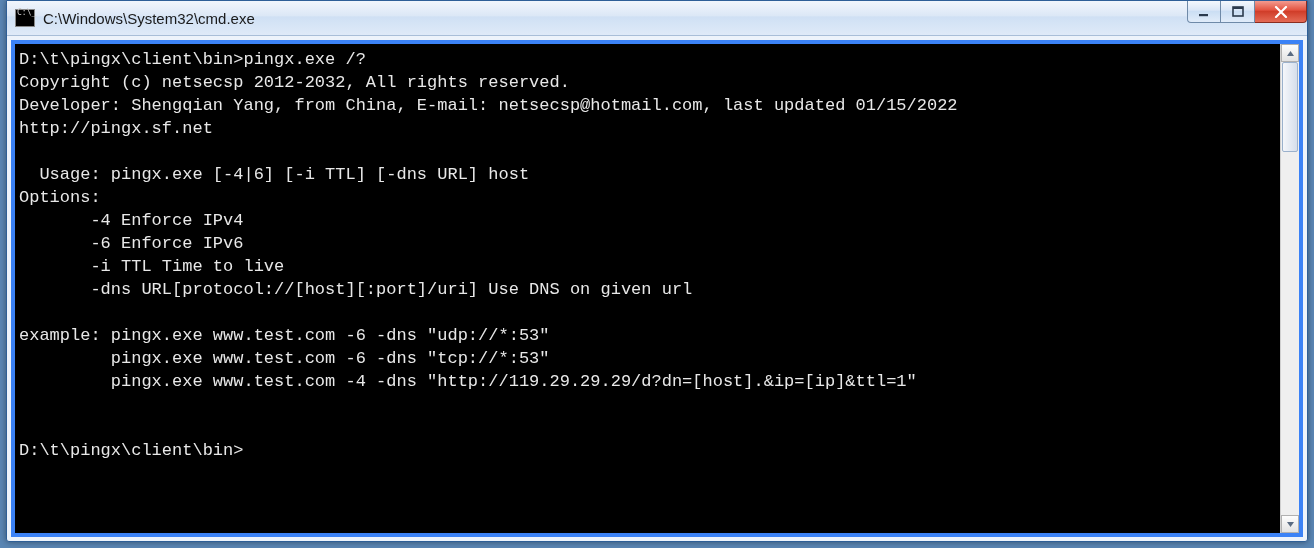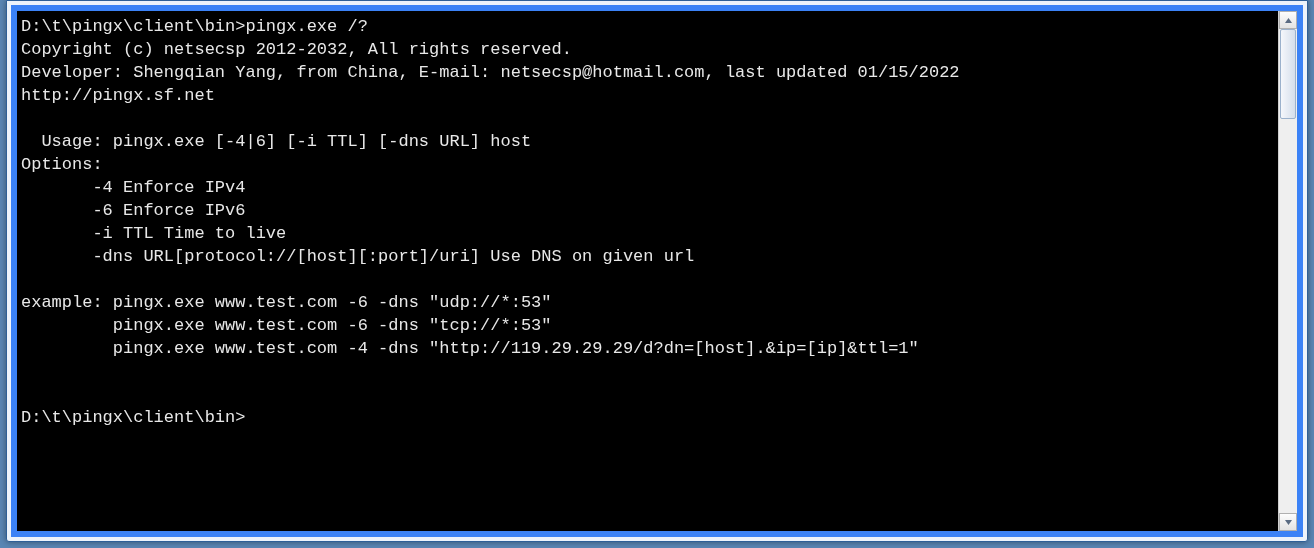--- a/index.html
+++ b/index.html
@@ -82,21 +82,21 @@
     width: 52px;
     border-left: none;
     border-radius: 0 0 4px 0;
     background: linear-gradient(to bottom, #f39b8f 0%, #e2513e 45%, #cf3a26 46%, #e46a55 100%);
     border-color: #8a2d20;
   }
   .win-btn svg { display: block; }
   .client {
     flex: 1;
     margin: 4px 4px 4px 4px;
-    border: 6px solid #3b82f6;
+    border: 4px solid #3b82f6;
     background: #000;
     position: relative;
     display: flex;
   }
   .console-area {
     flex: 1;
     overflow: hidden;
   }
   pre.console {
     margin: 0;
@@ -141,20 +141,42 @@
     border: 1px solid #9bb1cc;
     border-radius: 2px;
     box-sizing: border-box;
   }
   .vscroll svg { display:block; }
 </style>
 </head>
 <body>
 
 <div class="window">
+  <div class="titlebar">
+    <div class="icon"></div>
+    <div class="title">C:\Windows\System32\cmd.exe</div>
+    <div class="win-buttons">
+      <div class="win-btn min">
+        <svg width="12" height="12" viewBox="0 0 12 12">
+          <rect x="1" y="8" width="9" height="2.2" fill="#2b3a4d"></rect>
+        </svg>
+      </div>
+      <div class="win-btn max">
+        <svg width="12" height="12" viewBox="0 0 12 12">
+          <rect x="1" y="1" width="10" height="9" fill="none" stroke="#2b3a4d" stroke-width="1.6"></rect>
+          <rect x="1" y="1" width="10" height="2" fill="#2b3a4d"></rect>
+        </svg>
+      </div>
+      <div class="win-btn close">
+        <svg width="14" height="12" viewBox="0 0 14 12">
+          <path d="M2 1 L12 11 M12 1 L2 11" stroke="#fff" stroke-width="2.2" stroke-linecap="round"></path>
+        </svg>
+      </div>
+    </div>
+  </div>
 
   <div class="client">
     <div class="console-area">
       <pre class="console" id="console-pre">D:\t\pingx\client\bin&gt;pingx.exe /?
 Copyright (c) netsecsp 2012-2032, All rights reserved.
 Developer: Shengqian Yang, from China, E-mail: netsecsp@hotmail.com, last updated 01/15/2022
 http://pingx.sf.net
 
   Usage: pingx.exe [-4|6] [-i TTL] [-dns URL] host
 Options:

